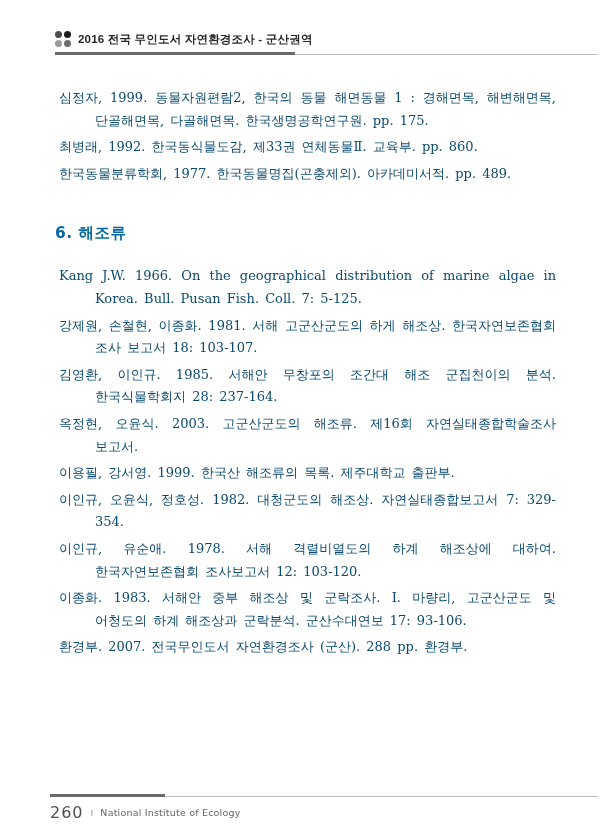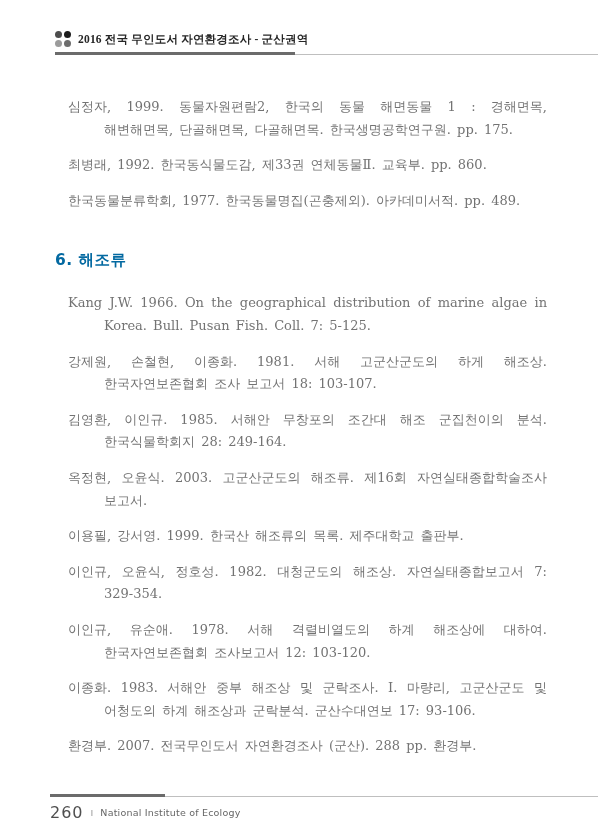--- a/index.html
+++ b/index.html
@@ -11,37 +11,37 @@
     color:#1f1f1f;
     overflow:hidden;
   }
 
   
   .header { position:absolute; top:31px; left:55px; right:18px; }
   .header-row { display:flex; align-items:center; gap:7px; margin-bottom:5px; }
   .dots { display:grid; grid-template-columns:7px 7px; grid-template-rows:7px 7px; gap:2px; }
   .dots span { width:7px; height:7px; border-radius:50%; display:block; }
   .header-title {
-    font-family:Liberation Serif, serif;
+    font-family:Liberation Sans, sans-serif;
     font-size:11.5px; font-weight:700; color:#262626; letter-spacing:0.2px;
     white-space:nowrap;
     text-align:center;
   }
   .rule { position:relative; height:3px; }
   .rule::after { content:""; position:absolute; left:0; right:0; bottom:0; height:1px; background:#bfbfbf; }
   .rule .dark { position:absolute; left:0; top:0; height:3px; background:#6b6b6b; z-index:1; }
   .header .rule .dark { width:240px; }
 
   
   .body { position:absolute; top:83px; left:55px; width:505px; }
   .ref {
-    margin:13px; padding-left:36px; text-indent:-36px;
+    margin:4px; padding-left:36px; text-indent:-36px;
     font-size:13px; line-height:22.6px;
     text-align:justify; word-break:keep-all; word-spacing:2px;
-    color:#737373;
+    color:#0c4a6e;
   }
   .section-heading {
     font-family:"DejaVu Sans","Liberation Sans",sans-serif;
     font-size:15.5px; font-weight:700; color:#0369a1;
     margin:38px 0 21px 0; letter-spacing:0.5px;
   }
 
   
   .footer { position:absolute; top:794px; left:50px; right:18px; }
   .footer .rule .dark { width:115px; }
@@ -81,21 +81,21 @@
         <p class="ref">심정자, 1999. 동물자원편람2, 한국의 동물 해면동물 1 : 경해면목, 해변해면목, 단골해면목, 다골해면목. 한국생명공학연구원. pp. 175.</p>
         <p class="ref">최병래, 1992. 한국동식물도감, 제33권 연체동물Ⅱ. 교육부. pp. 860.</p>
         <p class="ref">한국동물분류학회, 1977. 한국동물명집(곤충제외). 아카데미서적. pp. 489.</p>
       </section>
 
     <h2 class="section-heading">6. 해조류</h2>
 
     <section>
         <p class="ref">Kang J.W. 1966. On the geographical distribution of marine algae in Korea. Bull. Pusan Fish. Coll. 7: 5-125.</p>
         <p class="ref">강제원, 손철현, 이종화. 1981. 서해 고군산군도의 하게 해조상. 한국자연보존협회 조사 보고서 18: 103-107.</p>
-        <p class="ref">김영환, 이인규. 1985. 서해안 무창포의 조간대 해조 군집천이의 분석. 한국식물학회지 28: 249-164.</p>
+        <p class="ref">김영환, 이인규. 1985. 서해안 무창포의 조간대 해조 군집천이의 분석. 한국식물학회지 28: 237-164.</p>
         <p class="ref">옥정현, 오윤식. 2003. 고군산군도의 해조류. 제16회 자연실태종합학술조사 보고서.</p>
         <p class="ref">이용필, 강서영. 1999. 한국산 해조류의 목록. 제주대학교 출판부.</p>
         <p class="ref">이인규, 오윤식, 정호성. 1982. 대청군도의 해조상. 자연실태종합보고서 7: 329-354.</p>
         <p class="ref">이인규, 유순애. 1978. 서해 격렬비열도의 하계 해조상에 대하여. 한국자연보존협회 조사보고서 12: 103-120.</p>
         <p class="ref">이종화. 1983. 서해안 중부 해조상 및 군락조사. I. 마량리, 고군산군도 및 어청도의 하계 해조상과 군락분석. 군산수대연보 17: 93-106.</p>
         <p class="ref">환경부. 2007. 전국무인도서 자연환경조사 (군산). 288 pp. 환경부.</p>
       </section>
   </main>
 
   <footer class="footer">

